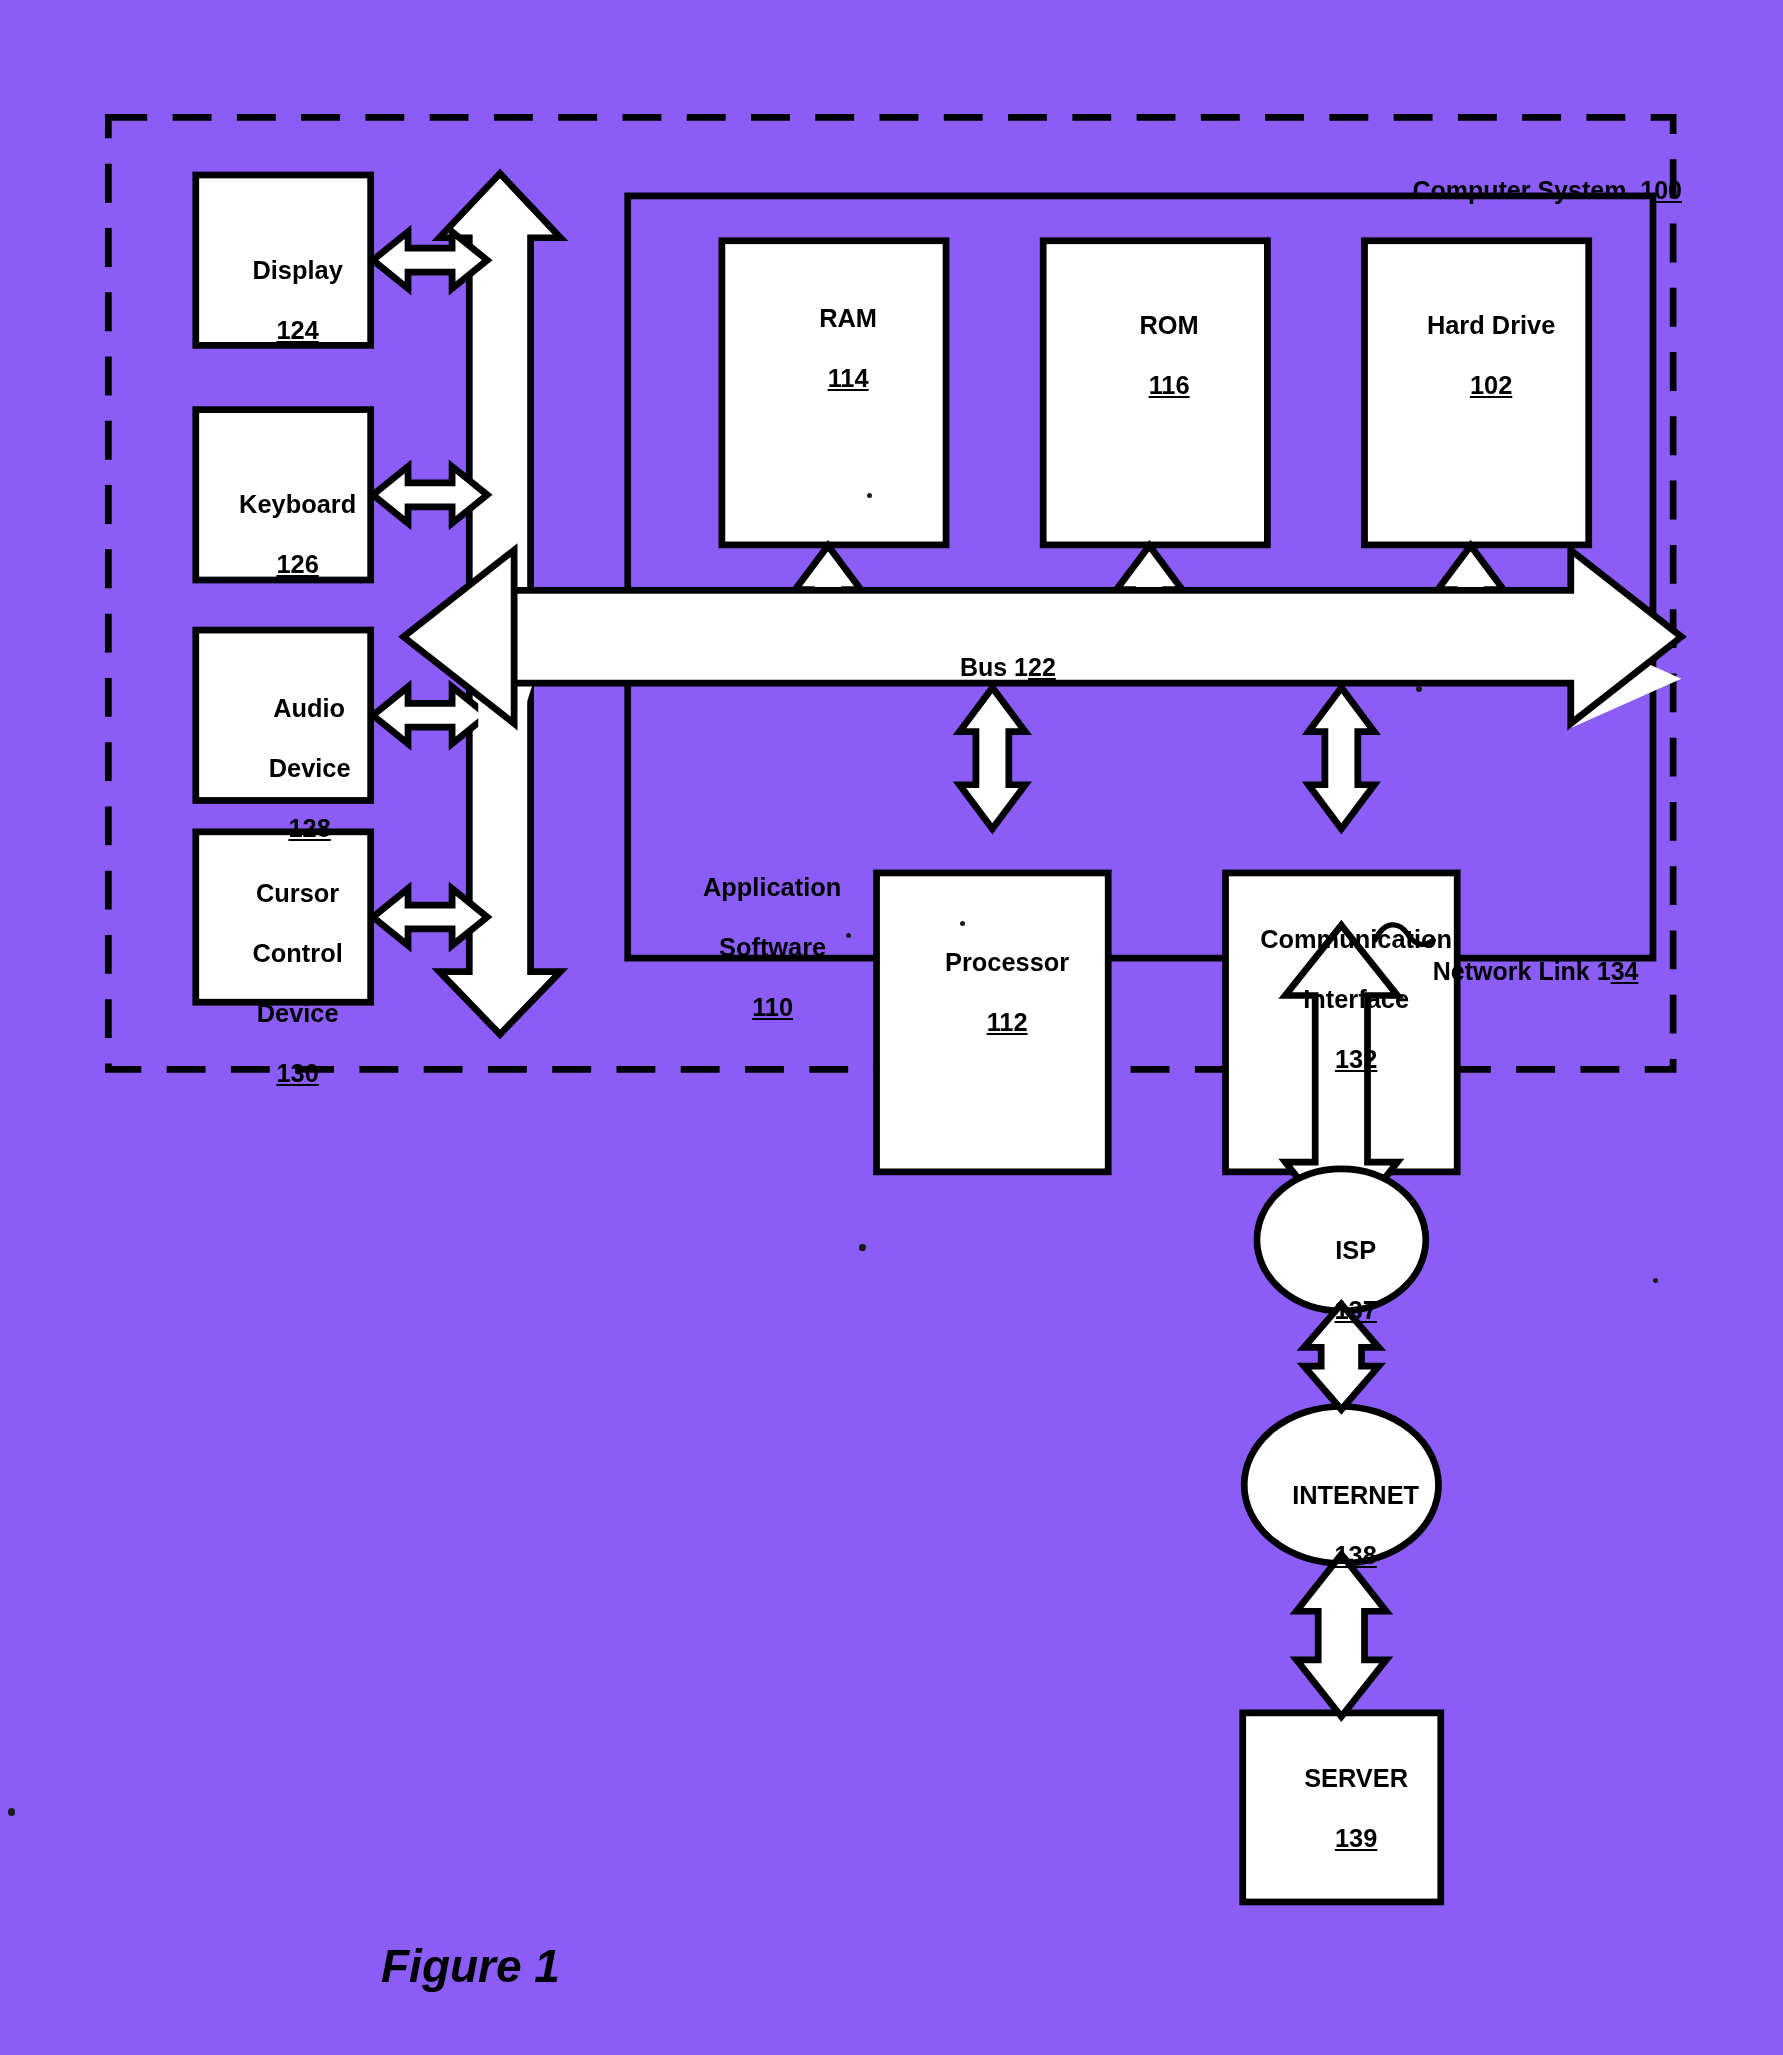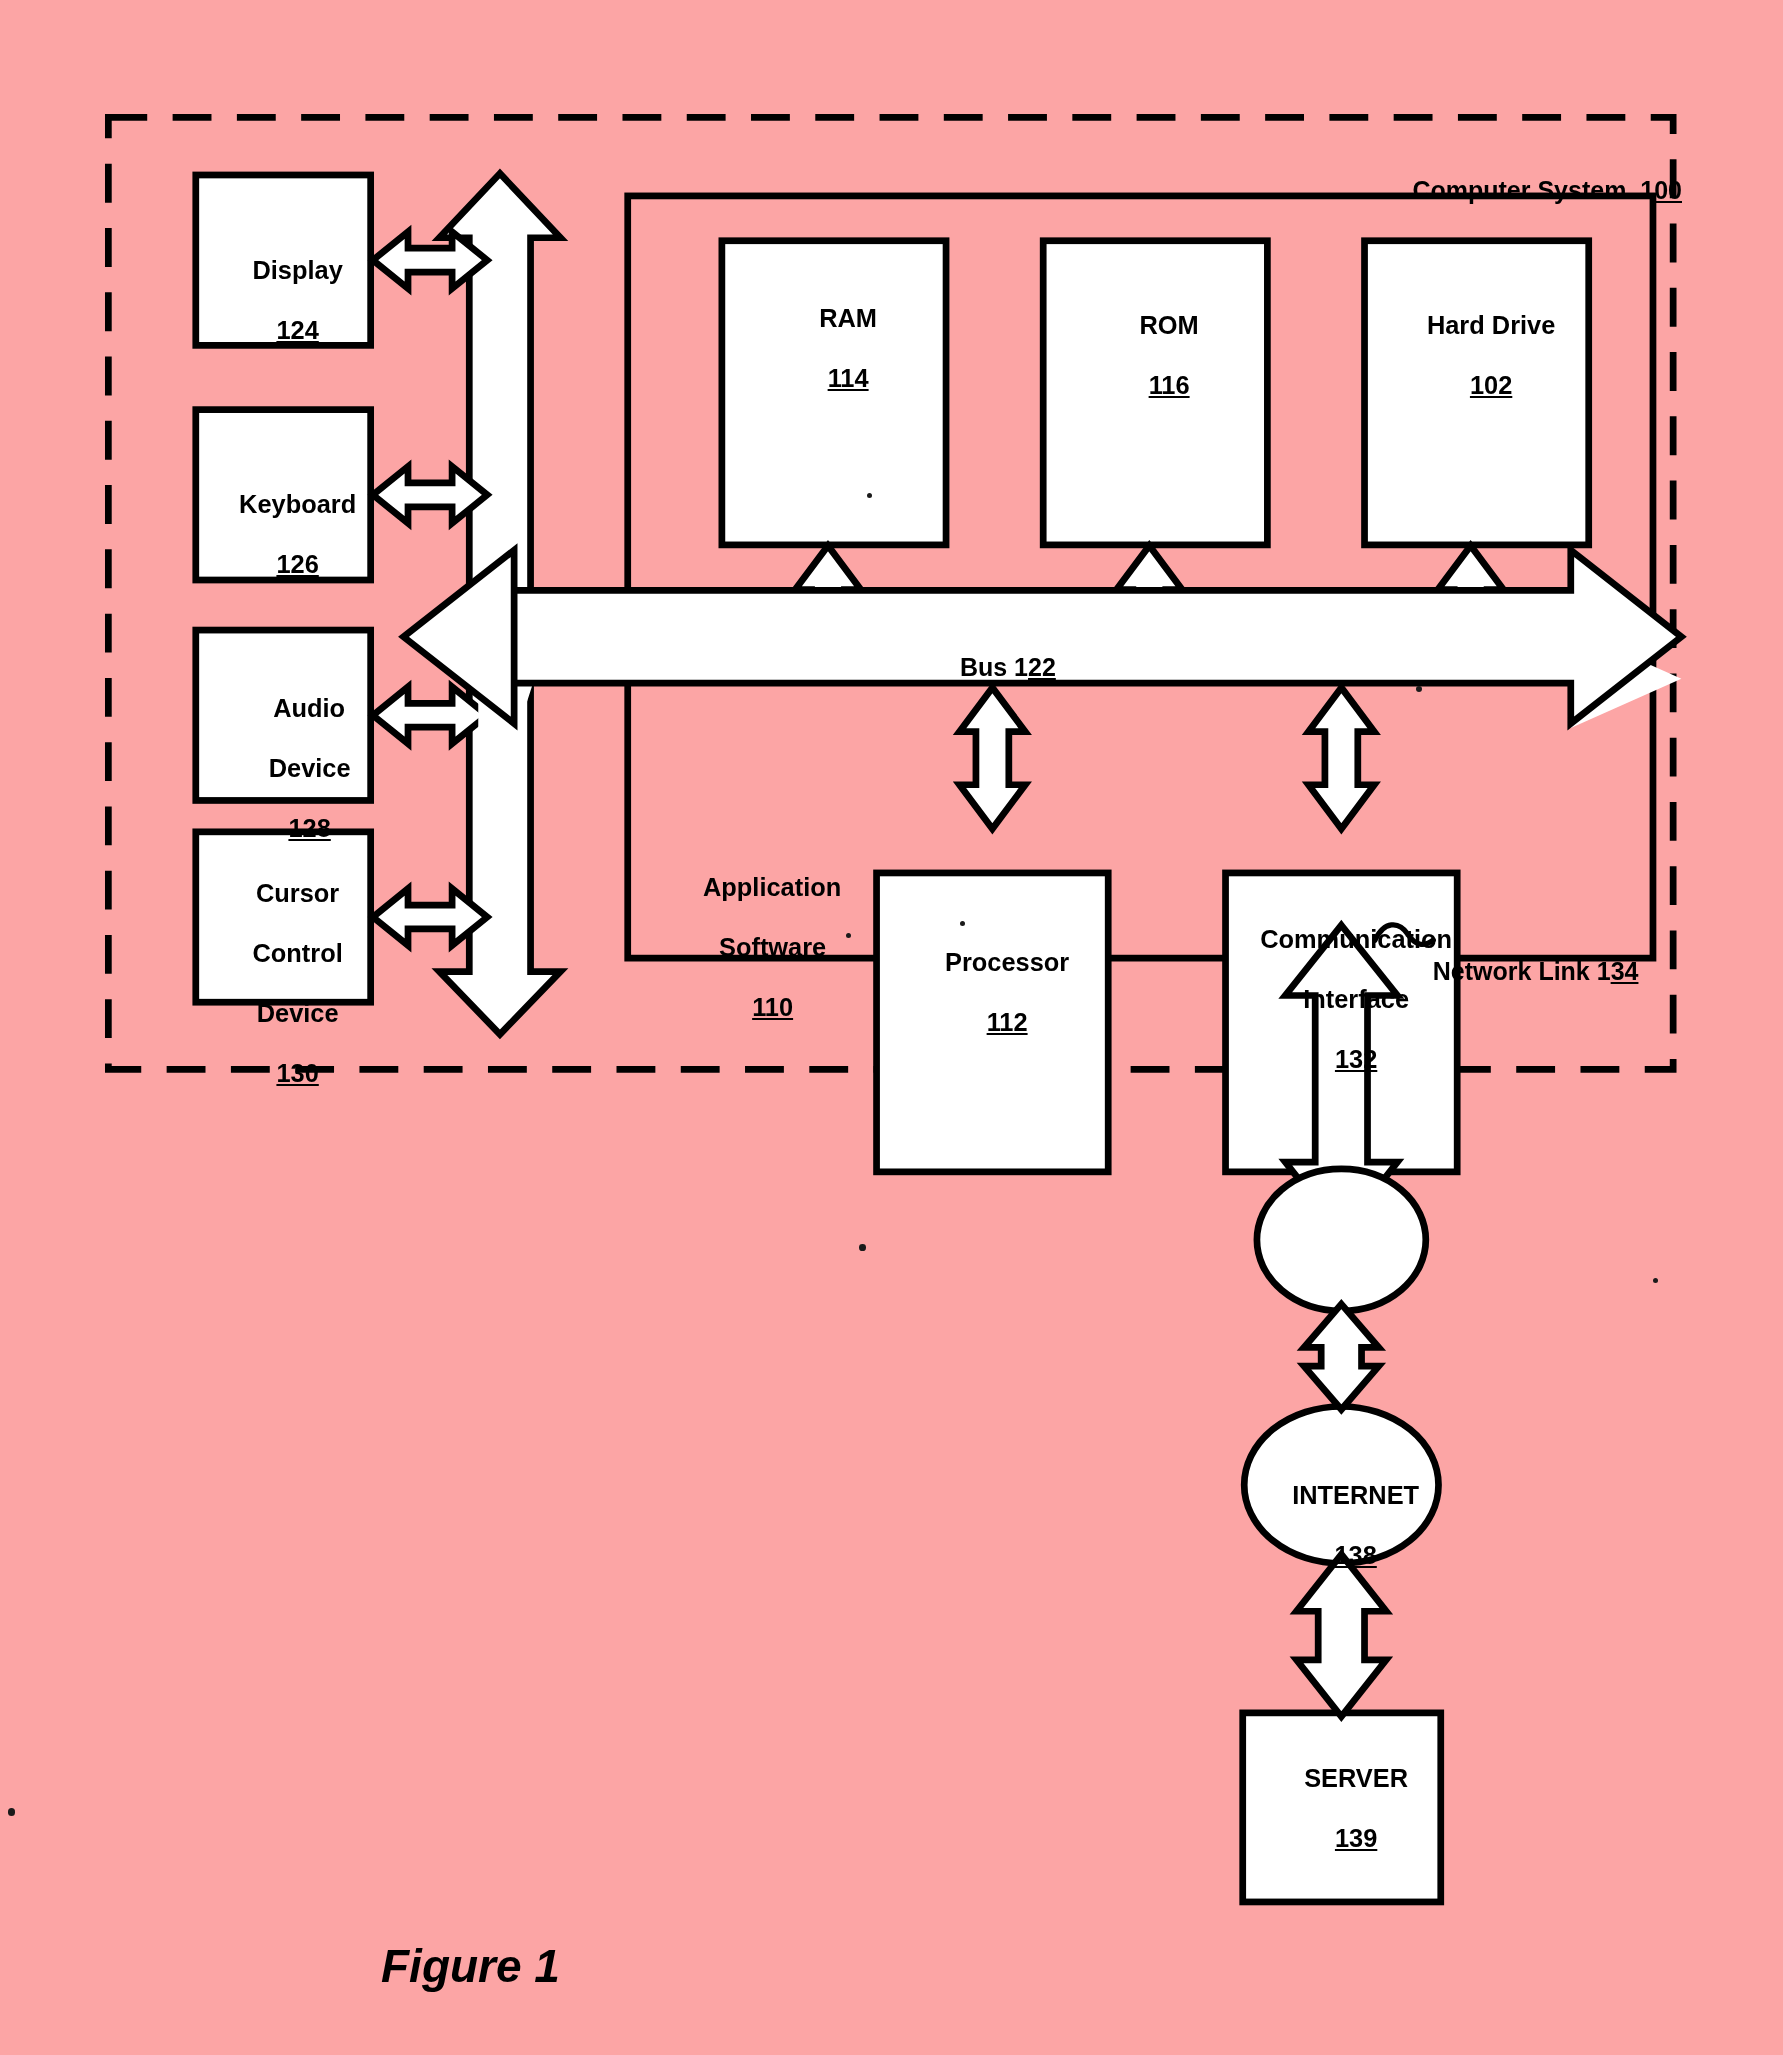--- a/index.html
+++ b/index.html
@@ -4,21 +4,21 @@
 <style>
   html, body {
     margin: 0;
     padding: 0;
     background: #ffffff;
   }
   #page {
     position: relative;
     width: 1783px;
     height: 2056px;
-    background: #fca5a5;
+    background: #8b5cf6;
     overflow: hidden;
     font-family: "Liberation Sans", sans-serif;
   }
   #figure-svg {
     position: absolute;
     left: 0;
     top: 0;
     width: 1783px;
     height: 2056px;
   }
@@ -180,20 +180,24 @@
     <span>Interface</span><br>
     <span class="num">132</span>
   </div>
 
   <div class="lbl box-label" style="left:650px; top:843px; width:217px;text-align:center;">
     <span>Application</span><br>
     <span>Software</span><br>
     <span class="num">110</span>
   </div>
 
+  <div class="lbl box-label" style="left:1252px; top:1206px; width:179px;">
+    <span>ISP</span><br>
+    <span class="num">137</span>
+  </div>
 
   <div class="lbl box-label" style="left:1237px; top:1451px; width:209px;">
     <span>INTERNET</span><br>
     <span class="num">138</span>
   </div>
 
   <div class="lbl box-label" style="left:1243px; top:1734px; width:198px;">
     <span>SERVER</span><br>
     <span class="num">139</span>
   </div>

